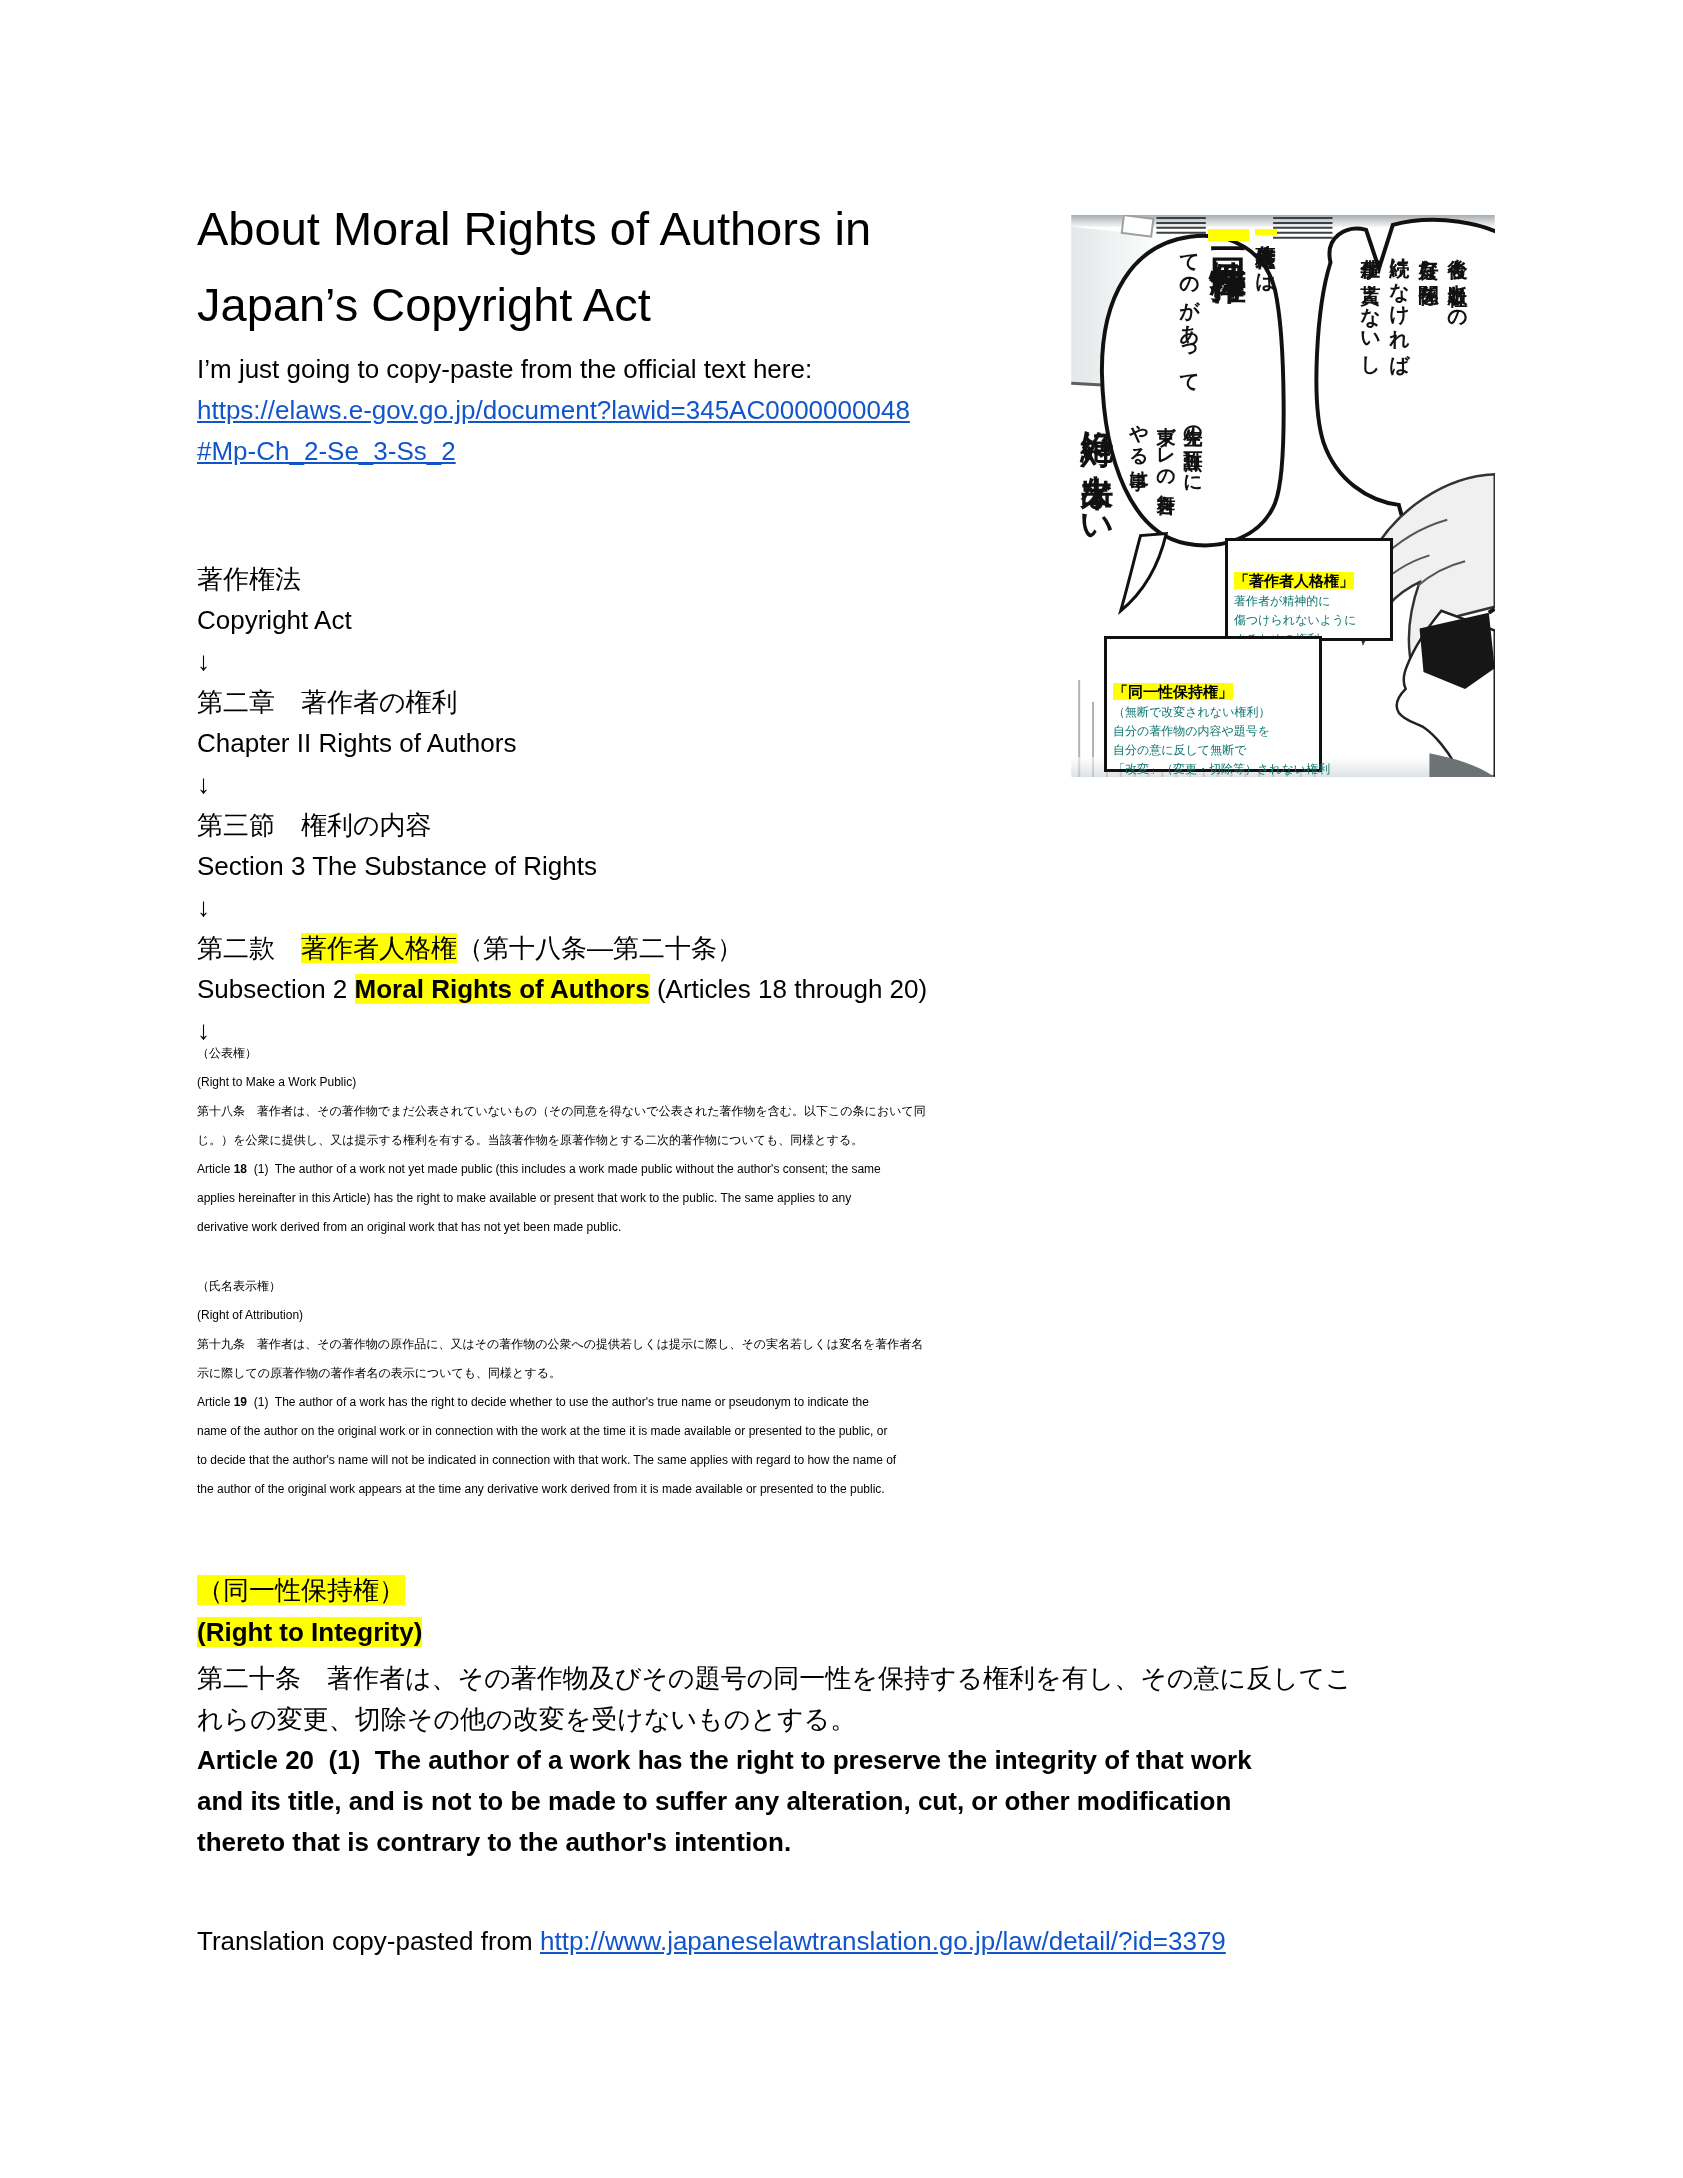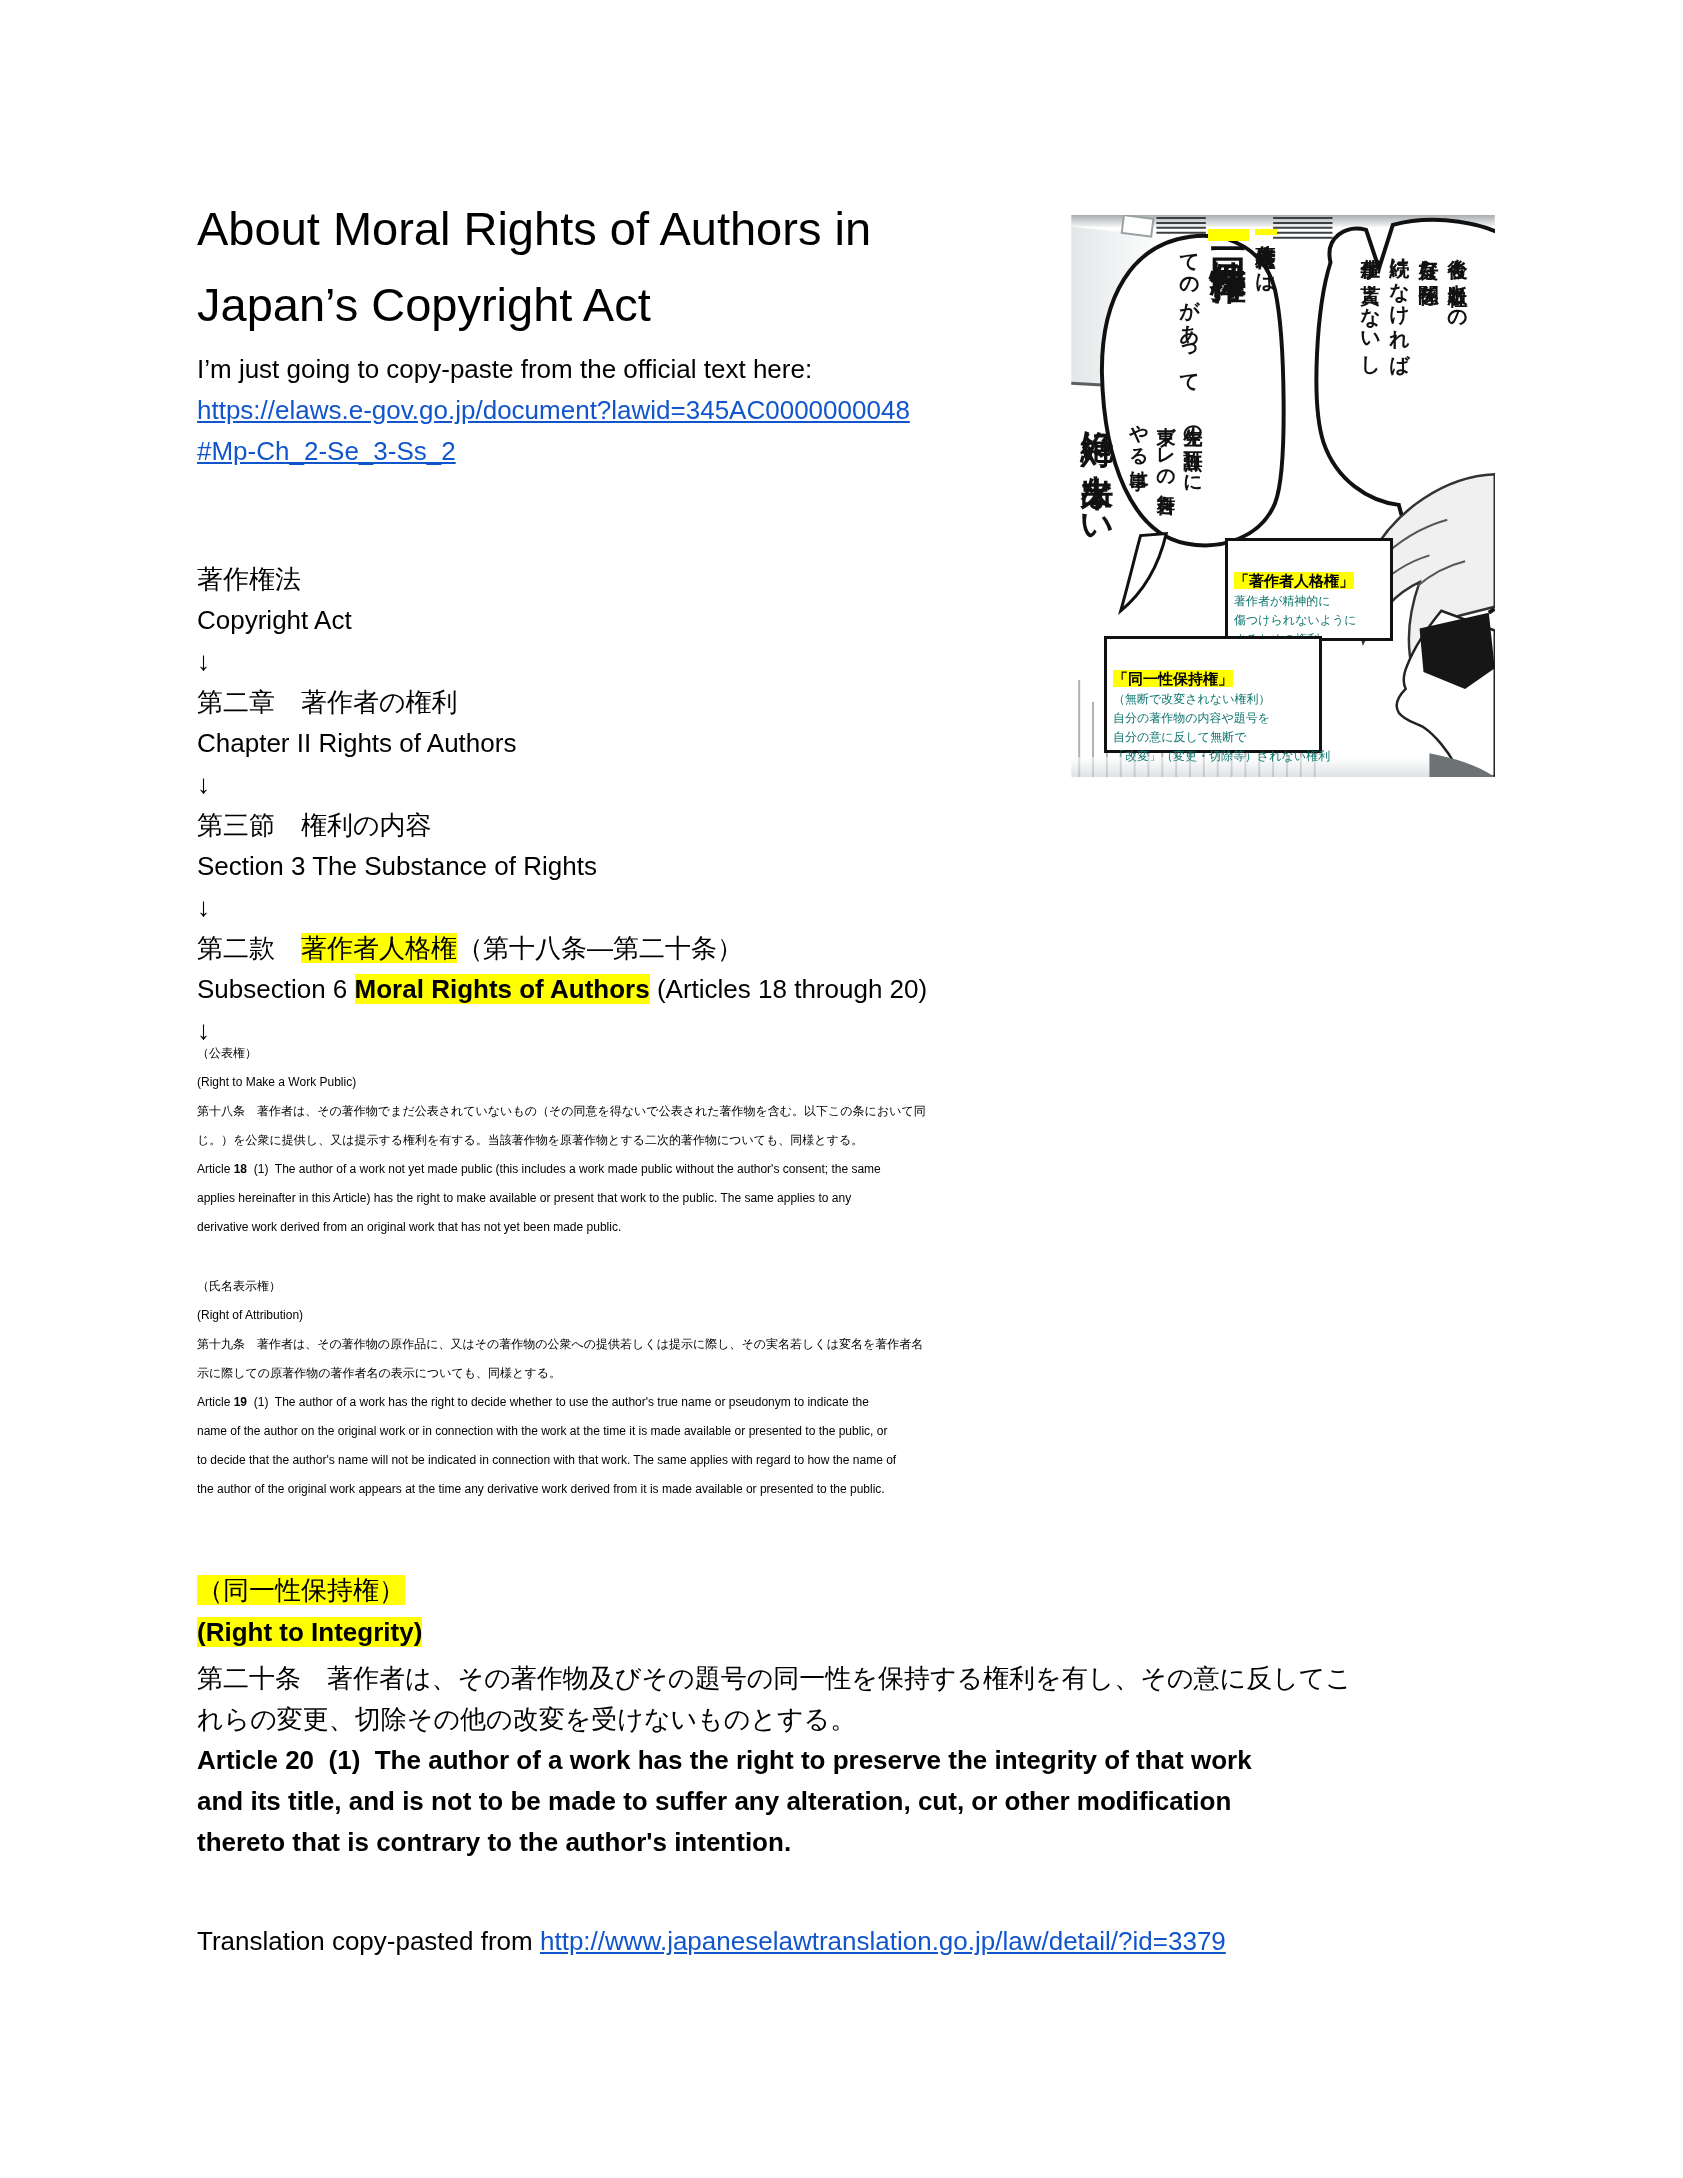--- a/index.html
+++ b/index.html
@@ -29,21 +29,21 @@
   .b1t .vcol{line-height:29px;letter-spacing:1px;}
   .b2t{left:104px;top:14px;}
   .b2t .c1{font-size:20px;line-height:30px;letter-spacing:1px;}
   .b2t .c2{font-size:36px;line-height:46px;letter-spacing:2px;font-weight:900;}
   .b2t .c3{font-size:20px;line-height:30px;letter-spacing:1px;padding-top:10px;}
   .leftcols{left:55px;top:196px;font-size:19px;}
   .leftcols .vcol{line-height:27px;letter-spacing:1px;}
   .leftbig{left:5px;top:190px;font-size:33px;line-height:42px;letter-spacing:2px;font-weight:900;}
   .defbox{position:absolute;background:#fff;border:3px solid #111;box-sizing:border-box;}
   .boxA{left:154px;top:323px;width:168px;height:103px;padding:5px 6px;}
-  .boxB{left:33px;top:421px;width:218px;height:117px;padding:5px 6px;}
+  .boxB{left:33px;top:421px;width:218px;height:136px;padding:18px 6px;}
   .bt{font-size:15px;font-weight:bold;line-height:22px;white-space:nowrap;margin-top:24px;}
   .bl{font-size:12px;line-height:19px;color:#0f766e;white-space:nowrap;}
 </style>
 </head>
 <body>
 
 <div class="page">
 
   <div class="blk title">
     <div class="line">About Moral Rights of Authors in</div>
@@ -60,21 +60,21 @@
     <div class="line">著作権法</div>
     <div class="line">Copyright Act</div>
     <div class="line">↓</div>
     <div class="line">第二章　著作者の権利</div>
     <div class="line">Chapter II Rights of Authors</div>
     <div class="line">↓</div>
     <div class="line">第三節　権利の内容</div>
     <div class="line">Section 3 The Substance of Rights</div>
     <div class="line">↓</div>
     <div class="line"><span>第二款　</span><span class="hl">著作者人格権</span><span>（第十八条—第二十条）</span></div>
-    <div class="line"><span>Subsection 6 </span><span class="hl b">Moral Rights of Authors</span><span> (Articles 18 through 20)</span></div>
+    <div class="line"><span>Subsection 2 </span><span class="hl b">Moral Rights of Authors</span><span> (Articles 18 through 20)</span></div>
     <div class="line">↓</div>
   </div>
 
   <div id="art18" class="blk small-blk">
     <div class="line">（公表権）</div>
     <div class="line">(Right to Make a Work Public)</div>
     <div class="line">第十八条　著作者は、その著作物でまだ公表されていないもの（その同意を得ないで公表された著作物を含む。以下この条において同</div>
     <div class="line">じ。）を公衆に提供し、又は提示する権利を有する。当該著作物を原著作物とする二次的著作物についても、同様とする。</div>
     <div class="line"><span>Article </span><span class="b">18</span><span>  (1)  The author of a work not yet made public (this includes a work made public without the author's consent; the same</span></div>
     <div class="line">applies hereinafter in this Article) has the right to make available or present that work to the public. The same applies to any</div>

